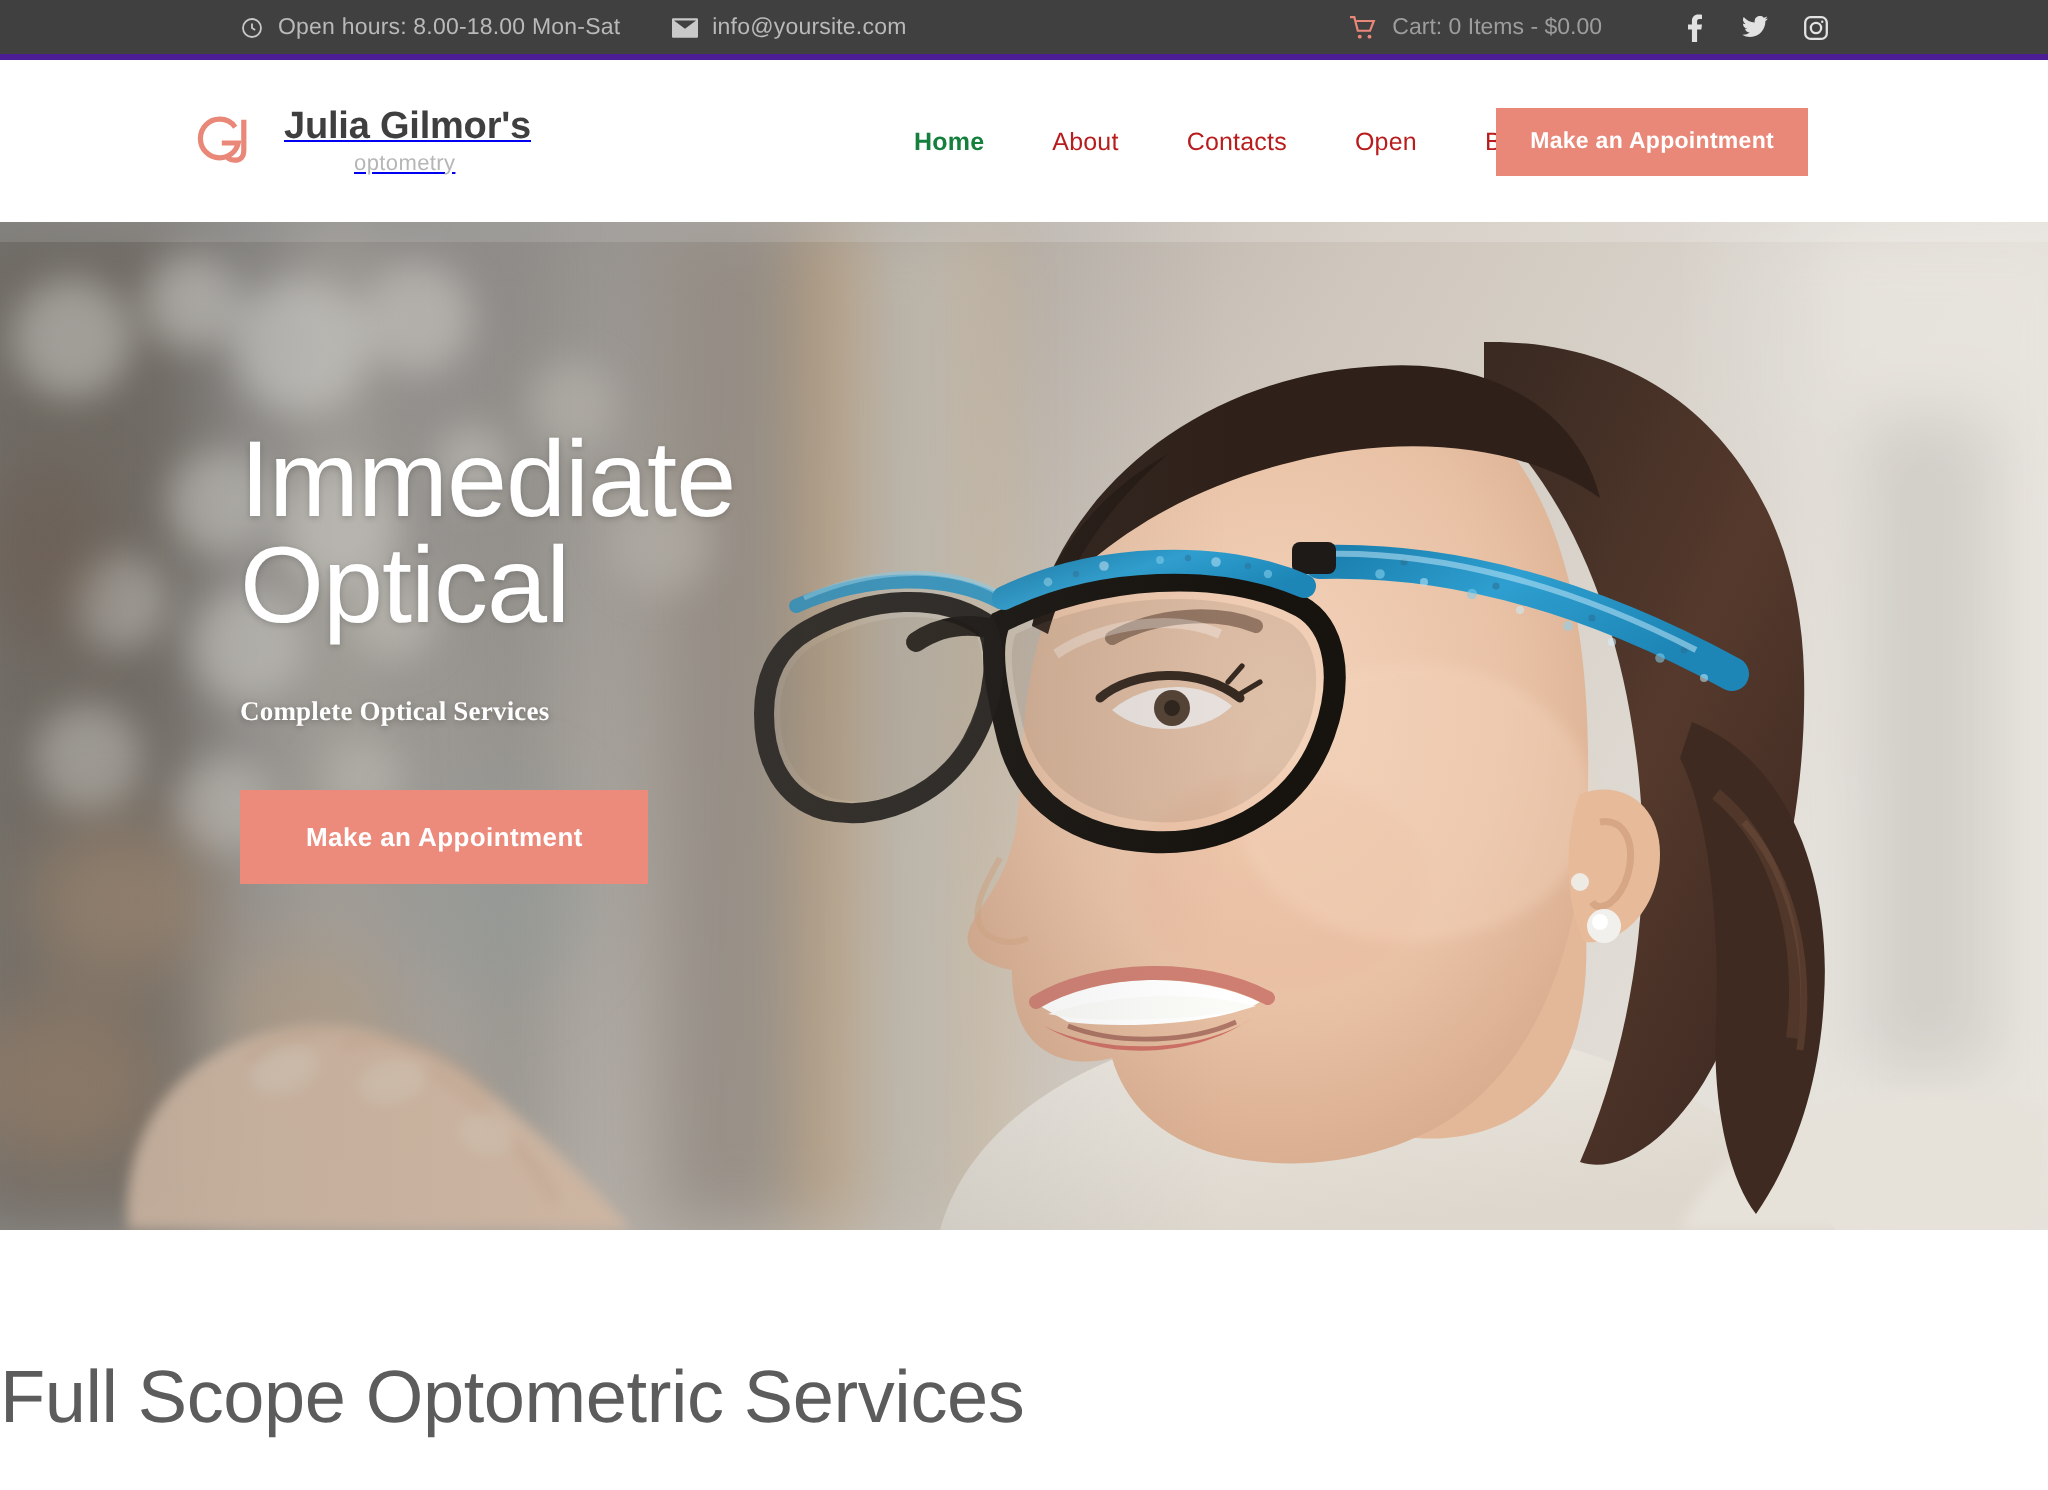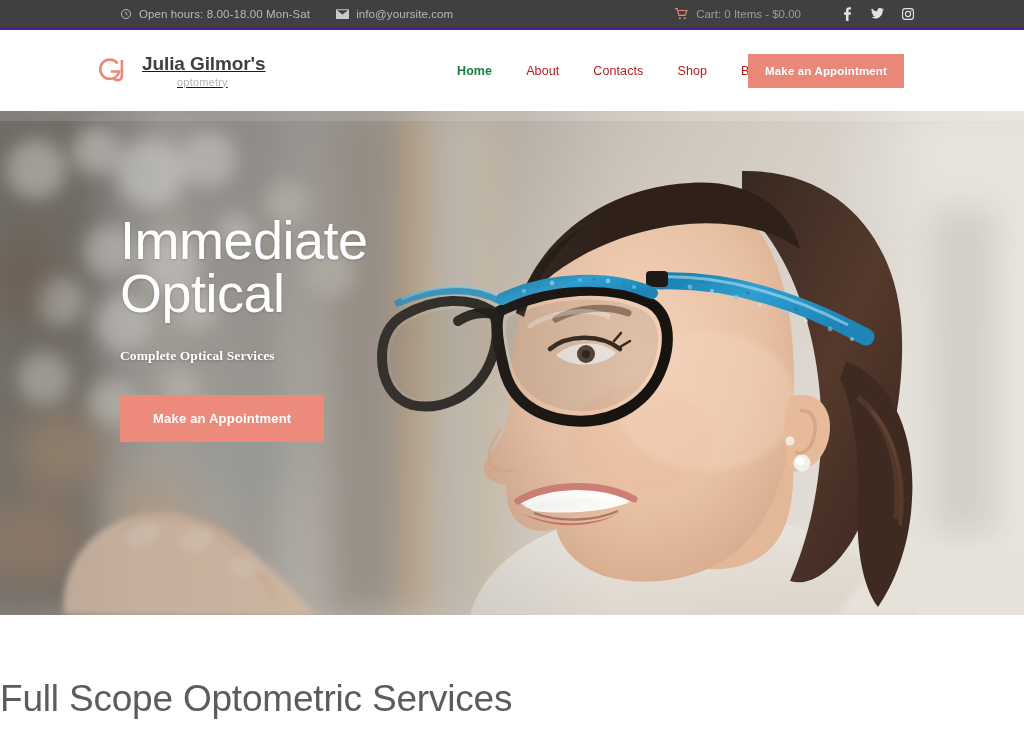--- a/index.html
+++ b/index.html
@@ -258,21 +258,21 @@
     <span class="logo-text">
       <span class="logo-title">Julia Gilmor's</span>
       <span class="logo-sub">optometry</span>
     </span>
   </a>
 
   <nav class="nav">
     <a href="#" class="active">Home</a>
     <a href="#">About</a>
     <a href="#">Contacts</a>
-    <a href="#">Shop</a>
+    <a href="#">Open</a>
     <a href="#">Blog</a>
     <a href="#">Contacts</a>
   </nav>
 
   <button class="btn-appt-header">Make an Appointment</button>
 </div>
 
 <section class="hero">
 
   <svg class="hero-photo" viewBox="0 0 1024 504" preserveAspectRatio="xMidYMid slice">

